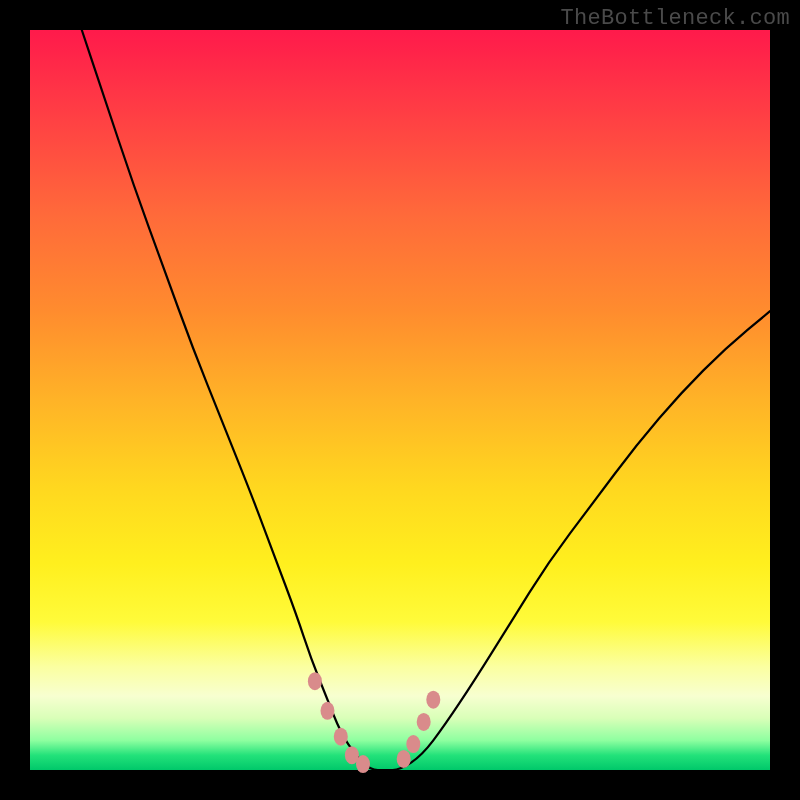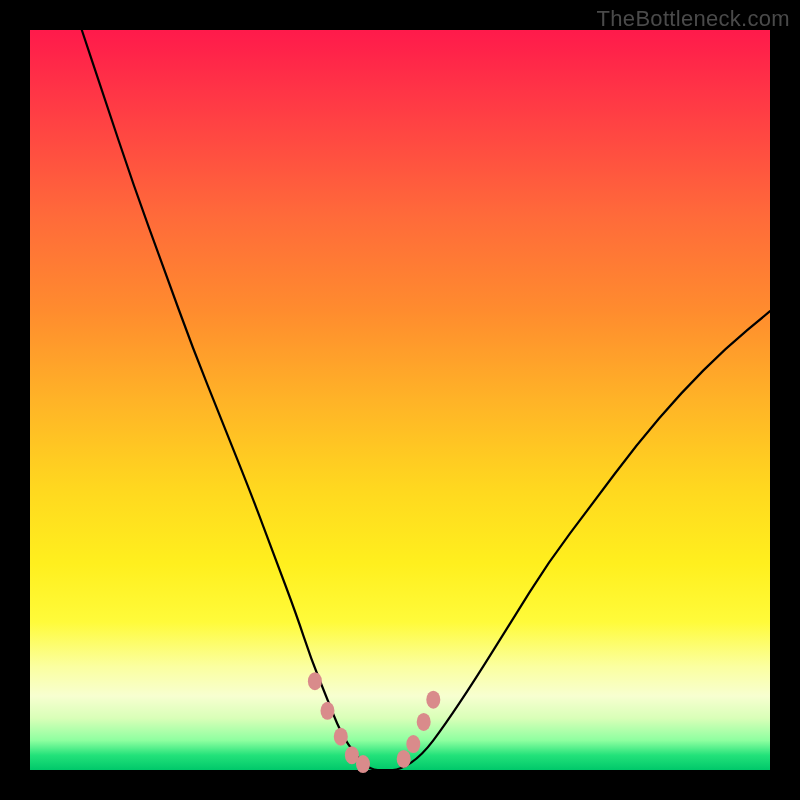--- a/index.html
+++ b/index.html
@@ -44,20 +44,21 @@
   }
   .watermark {
     position: absolute;
     top: 6px;
     right: 10px;
     color: #4a4a4a;
     font-size: 22px;
     font-weight: 500;
     letter-spacing: 0.3px;
     user-select: none;
+    font-family: Liberation Mono, monospace;
   }
   svg.curve {
     position: absolute;
     left: 0;
     top: 0;
     width: 740px;
     height: 740px;
     overflow: visible;
   }
 </style>

